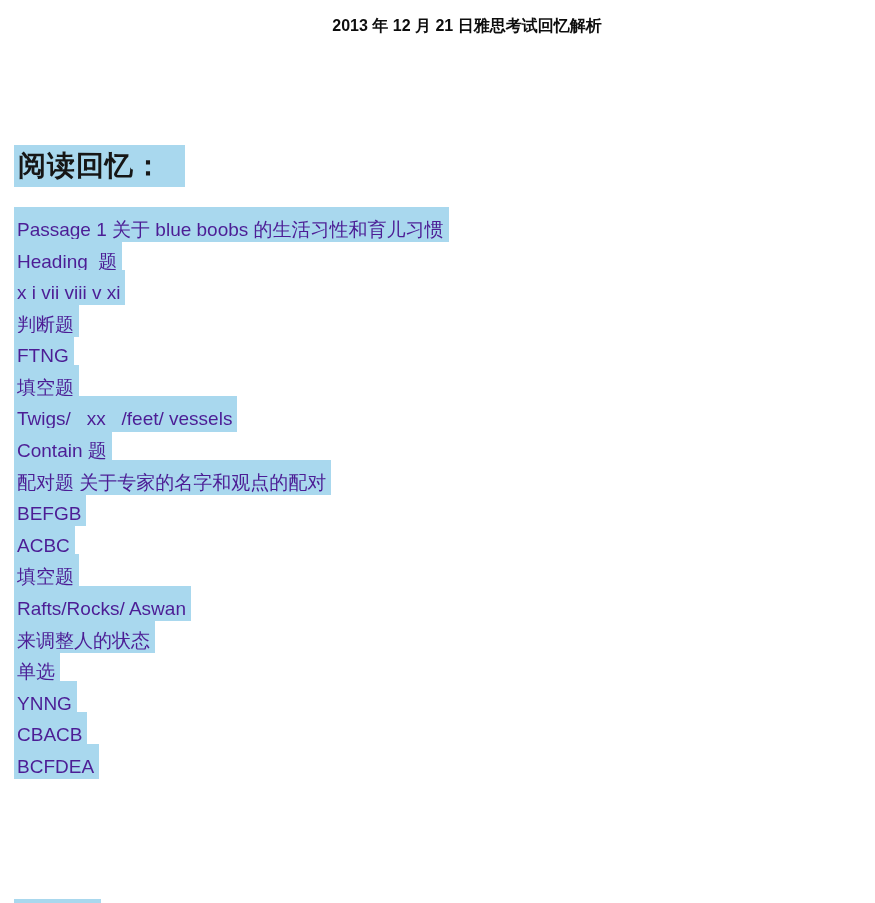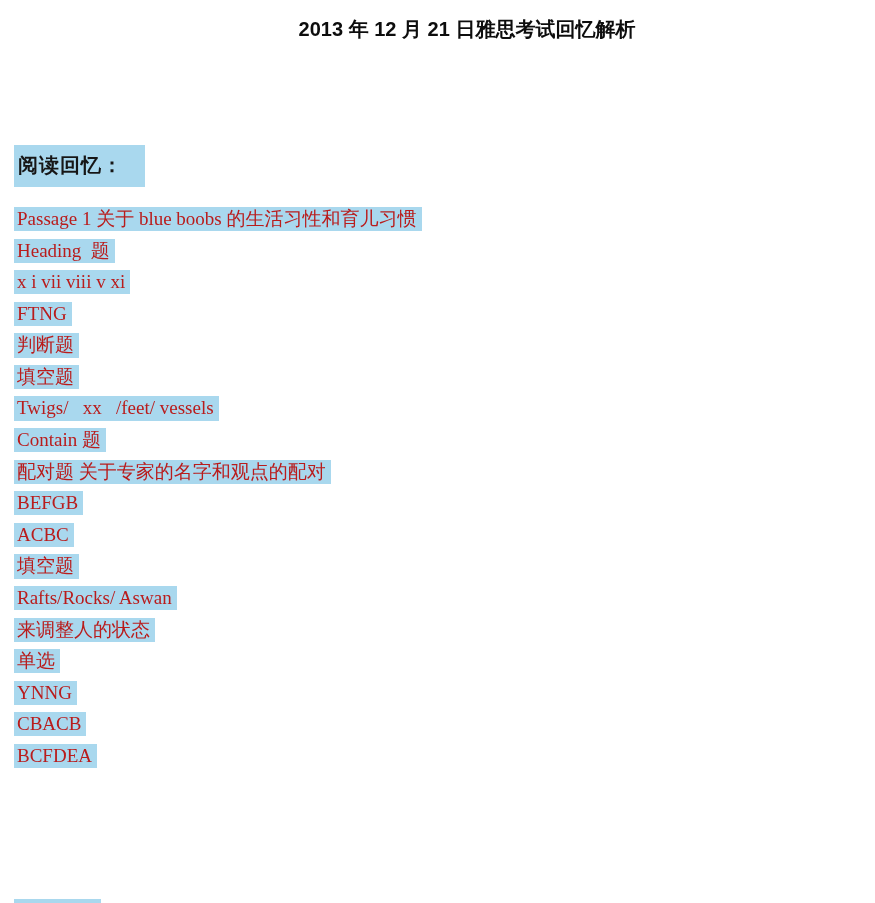--- a/index.html
+++ b/index.html
@@ -15,55 +15,54 @@
   }
   .title {
     position: absolute;
     top: 16px;
     left: 0;
     width: 100%;
     box-sizing: border-box;
     padding-left: 59px;
     margin: 0;
     text-align: center;
-    font-size: 20px;
+    font-size: 16px;
     font-weight: bold;
     color: #0d0d0d;
   }
   .heading-row {
     position: absolute;
     top: 145px;
     left: 14px;
   }
   .heading {
     display: inline-block;
     background: var(--hl);
-    font-size: 20px;
+    font-size: 28px;
     font-weight: bold;
     color: #161616;
     line-height: 41px;
     padding: 0 22px 1px 4px;
     letter-spacing: 1px;
   }
   .lines {
     position: absolute;
     top: 207px;
     left: 14px;
     width: 847px;
   }
   .line { height: 24.2px; margin-bottom: 7.4px; }
   .line-text {
     display: inline-block;
     background: var(--hl);
     line-height: 24.2px;
-    padding: 0 5px 0 3px;
+    padding: 11px 5px 0 3px;
     font-size: 19px;
-    color: #b91c1c;
+    color: #4c1d95;
     white-space: pre-wrap;
-    font-family: Liberation Serif, serif;
   }
   .line.justify .line-text {
     display: block;
     width: 100%;
     box-sizing: border-box;
     white-space: normal;
     text-align: justify;
     text-align-last: justify;
   }
   .cutoff-strip {
@@ -92,25 +91,25 @@
 
   <div class="line">
     <span class="line-text">Heading  题</span>
   </div>
 
   <div class="line">
     <span class="line-text">x i vii viii v xi</span>
   </div>
 
   <div class="line">
-    <span class="line-text">FTNG</span>
+    <span class="line-text">判断题</span>
   </div>
 
   <div class="line">
-    <span class="line-text">判断题</span>
+    <span class="line-text">FTNG</span>
   </div>
 
   <div class="line">
     <span class="line-text">填空题</span>
   </div>
 
   <div class="line">
     <span class="line-text">Twigs/   xx   /feet/ vessels</span>
   </div>
 

